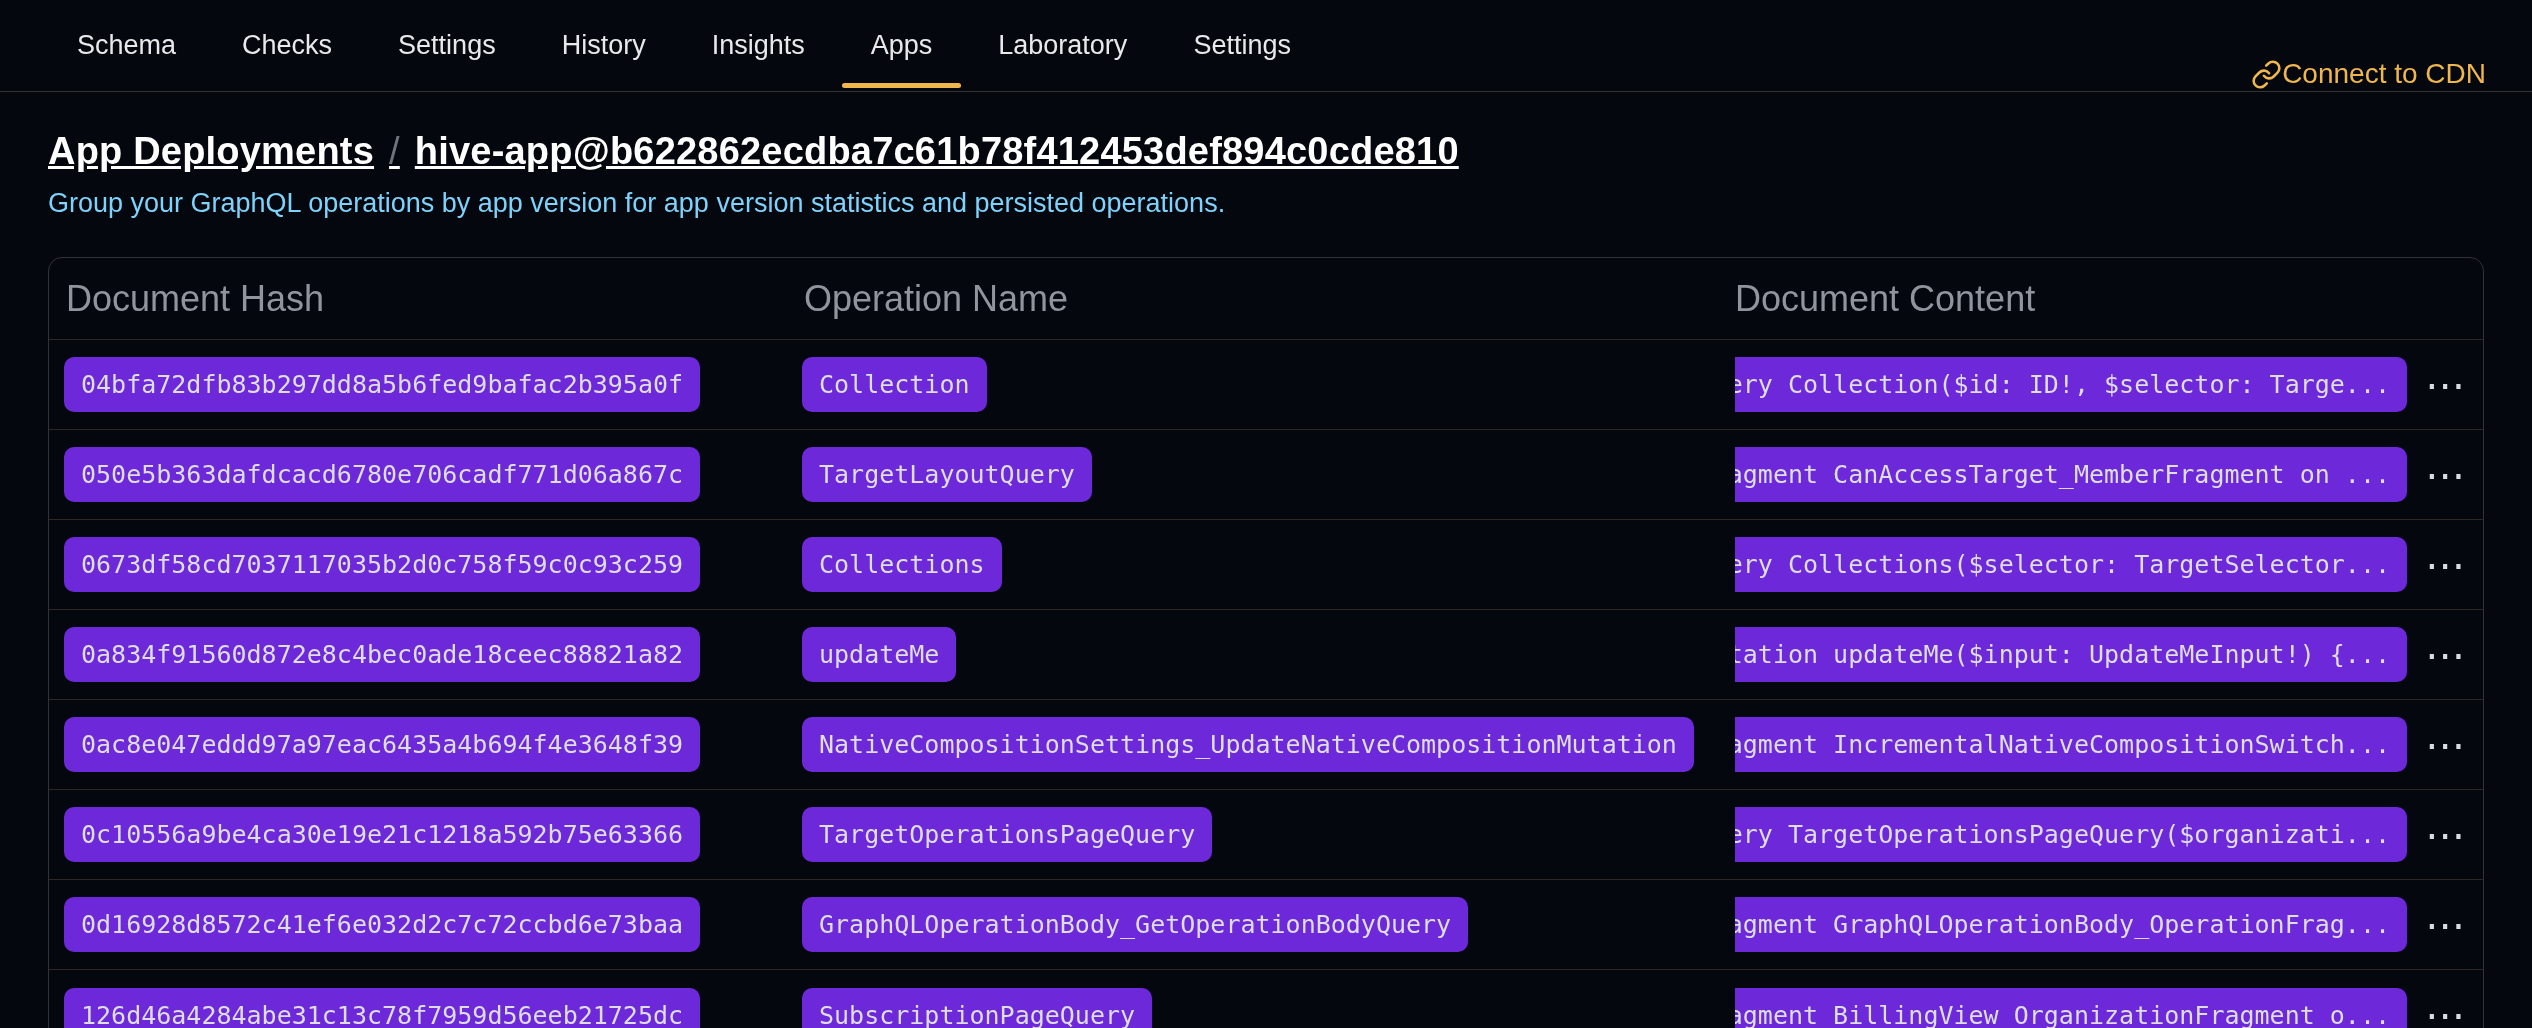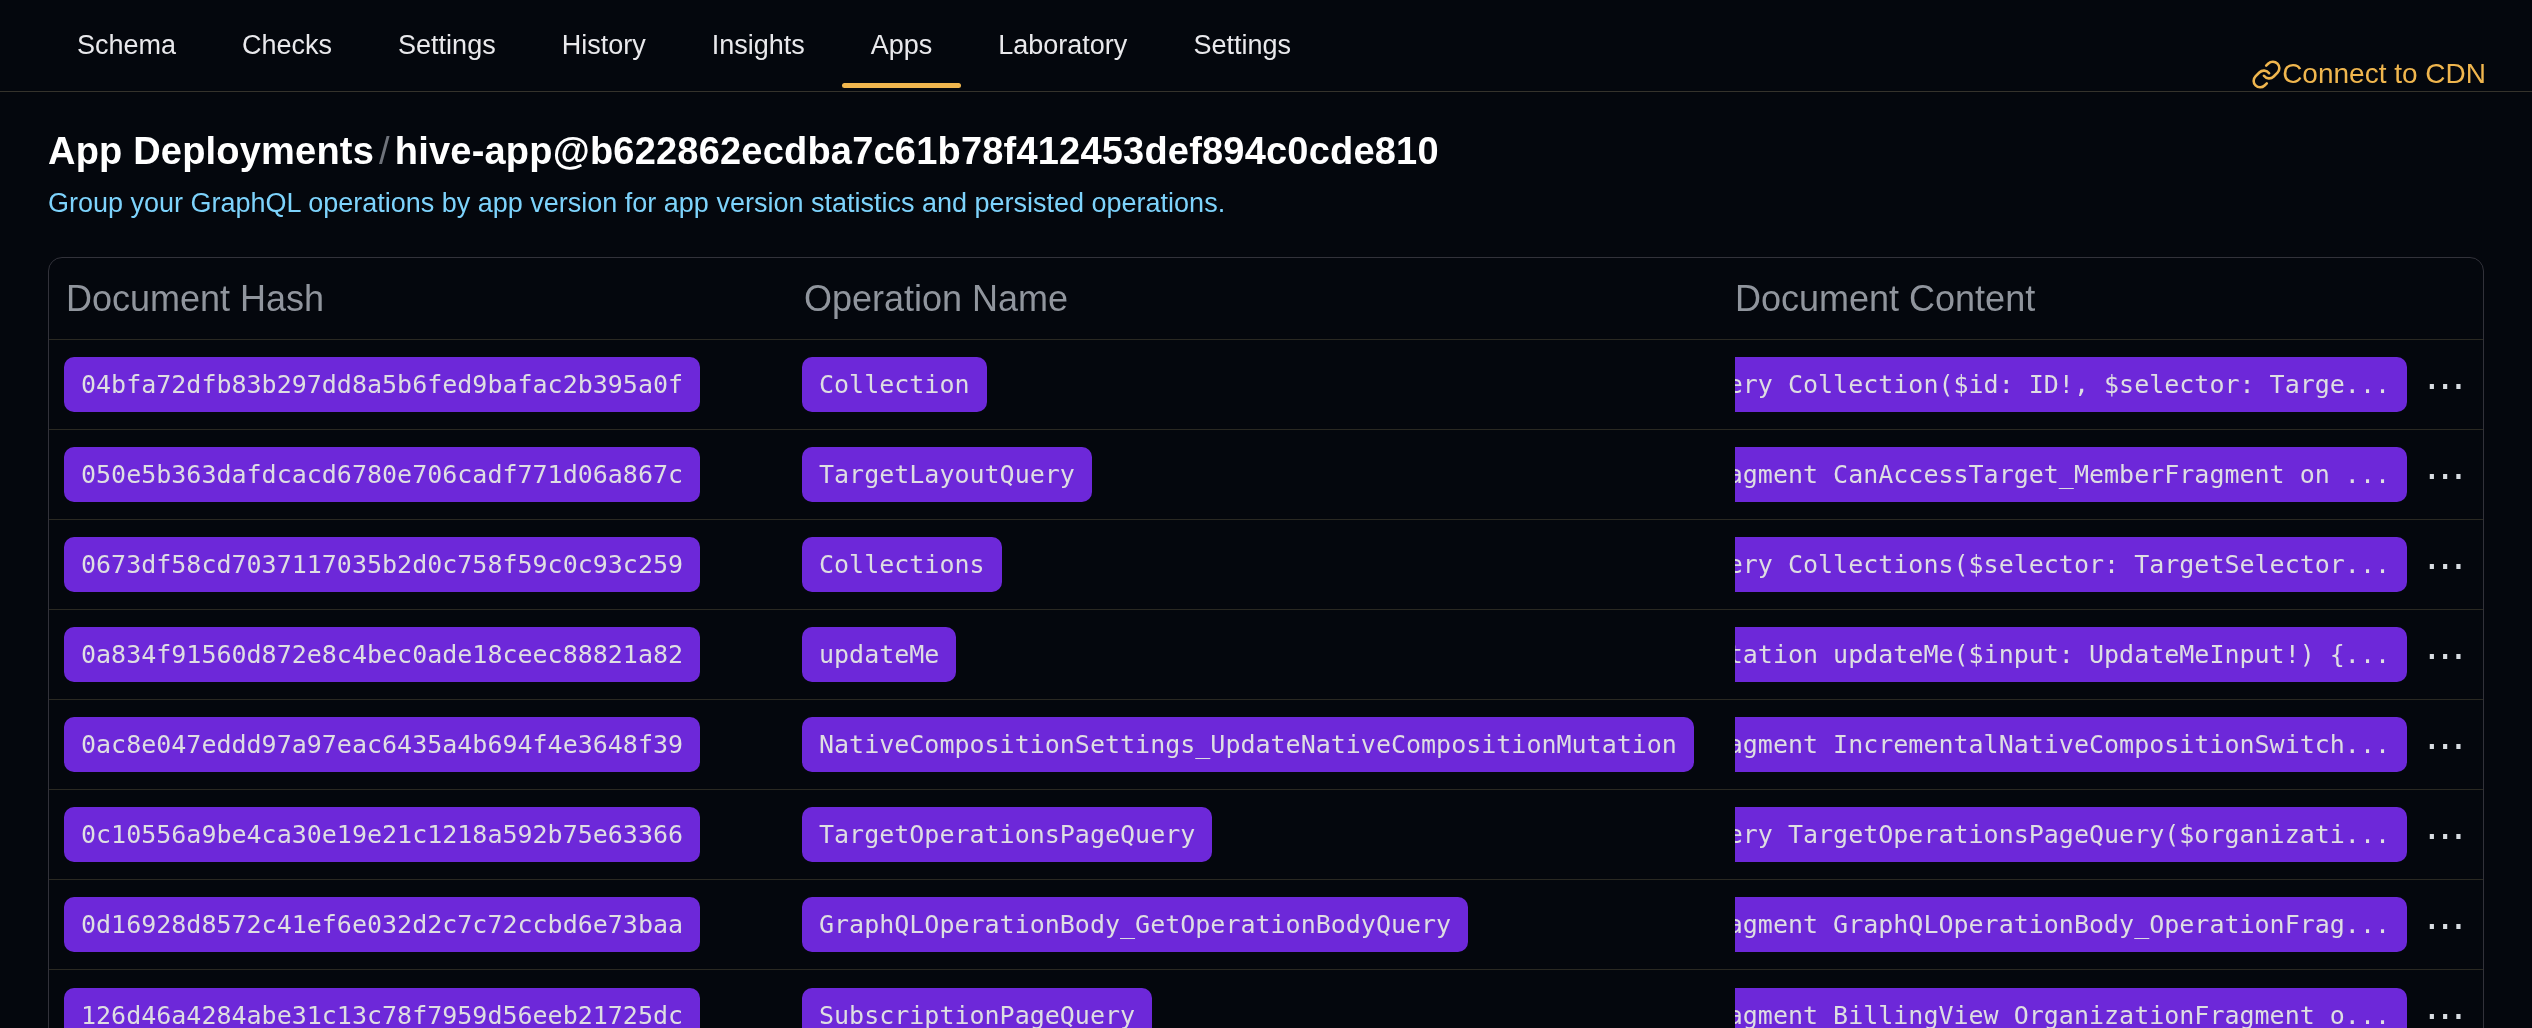--- a/index.html
+++ b/index.html
@@ -56,22 +56,23 @@
 
   
   .main { padding: 0 48px; }
   .page-title {
     margin: 38px 0 0 0;
     font-size: 38px;
     font-weight: 600;
     color: #ffffff;
     display: flex;
     align-items: flex-start;
-    gap: 5px;
+    gap: 15px;
     letter-spacing: 0.2px;
+    text-decoration: underline;
   }
   .page-title .sep { color: #6f737b; font-weight: 400; }
   .page-subtitle {
     margin: 15px 0 0 0;
     font-size: 27px;
     color: #7dd3fc;
     font-weight: 400;
   }
 
   

